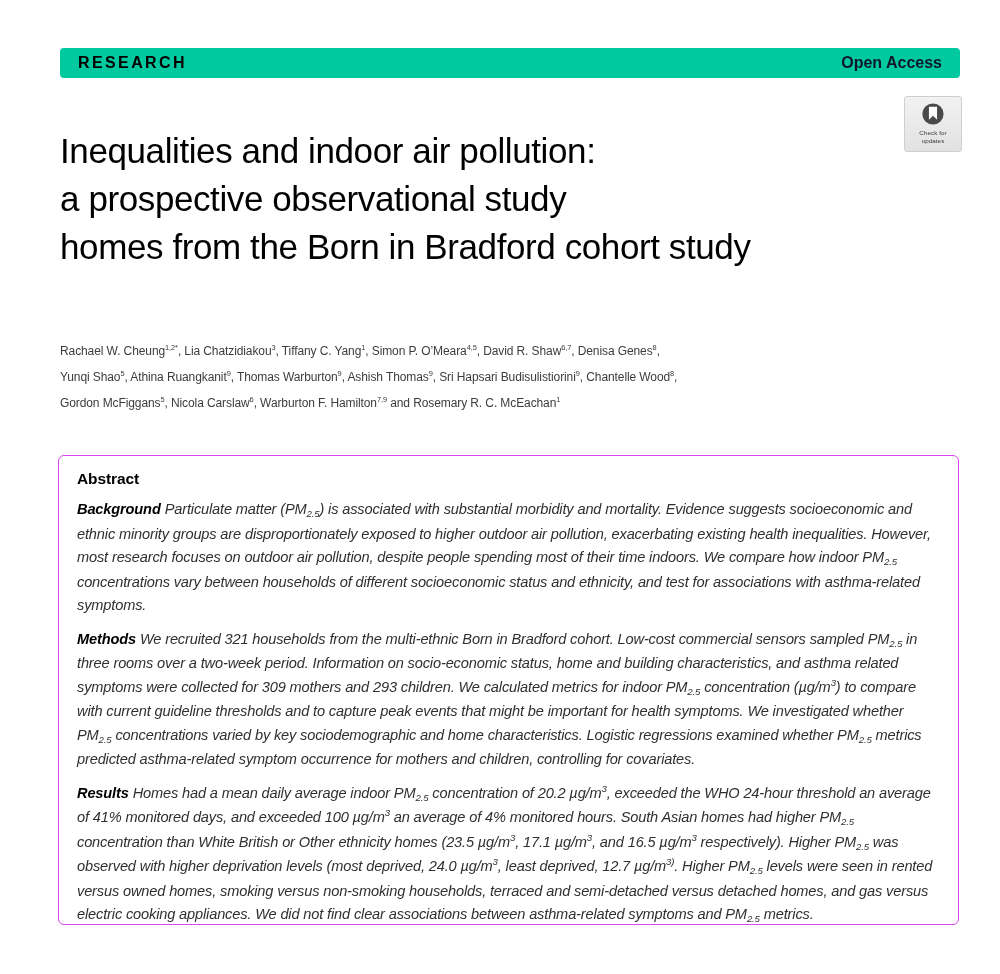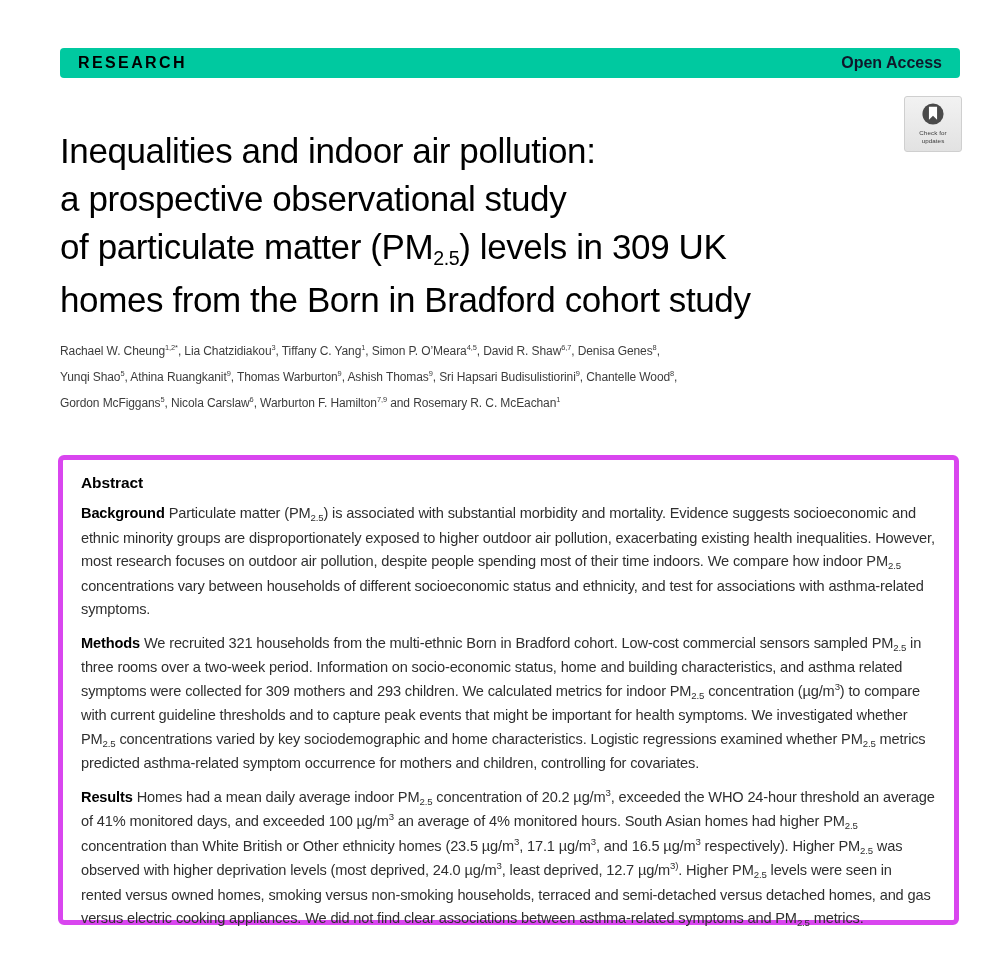--- a/index.html
+++ b/index.html
@@ -121,39 +121,40 @@
   .authors .aline { display: block; white-space: nowrap; }
 
   
   .abstract {
     position: absolute;
     left: 58px;
     top: 455px;
     width: 901px;
     height: 470px;
     box-sizing: border-box;
-    border: 5px solid #d946ef;
+    border: 1px solid #d946ef;
     border-radius: 6px;
     background: #ffffff;
     padding: 14px 18px 10px 18px;
   }
   .abstract-head {
     font-size: 15.5px;
     font-weight: bold;
     color: #000000;
     margin: 0 0 6px 0;
     letter-spacing: -0.1px;
   }
   .abs-p {
     font-size: 14.6px;
     line-height: 23.5px;
     color: #2f2f2f;
     margin: 10px 0 9px 0;
     text-align: left;
     letter-spacing: -0.15px;
+    font-style: italic;
   }
   .abs-p:last-child { margin-bottom: 0; }
   .abs-label {
     font-weight: bold;
     color: #000000;
     margin-right: 4px;
   }
   .abs-p sub {
     font-size: 0.66em;
     vertical-align: baseline;
@@ -181,21 +182,20 @@
       <circle cx="16" cy="16" r="13" fill="#4a4a4a"></circle>
       <path d="M11 7 h10 v16 l-5 -5 l-5 5 z" fill="#ffffff"></path>
     </svg>
     <span class="cap">Check for</span>
     <span class="cap" style="margin-top:0">updates</span>
   </div>
 
   <h1 class="title">
     <span class="tline">Inequalities and indoor air pollution:</span>
     <span class="tline">a prospective observational study</span>
-    <span class="tline"><span>of particulate matter (PM</span><sub>2.5</sub><span>) levels in 309 UK</span></span>
     <span class="tline">homes from the Born in Bradford cohort study</span>
   </h1>
 
   <div class="authors">
     <span class="aline"><span>Rachael W. Cheung</span><sup>1,2*</sup>, <span>Lia Chatzidiakou</span><sup>3</sup>, <span>Tiffany C. Yang</span><sup>1</sup>, <span>Simon P. O’Meara</span><sup>4,5</sup>, <span>David R. Shaw</span><sup>6,7</sup>, <span>Denisa Genes</span><sup>8</sup>,</span>
     <span class="aline"><span>Yunqi Shao</span><sup>5</sup>, <span>Athina Ruangkanit</span><sup>9</sup>, <span>Thomas Warburton</span><sup>9</sup>, <span>Ashish Thomas</span><sup>9</sup>, <span>Sri Hapsari Budisulistiorini</span><sup>9</sup>, <span>Chantelle Wood</span><sup>8</sup>,</span>
     <span class="aline"><span>Gordon McFiggans</span><sup>5</sup>, <span>Nicola Carslaw</span><sup>6</sup>, <span>Warburton F. Hamilton</span><sup>7,9</sup> and <span>Rosemary R. C. McEachan</span><sup>1</sup></span>
   </div>
 
   <div class="abstract">

